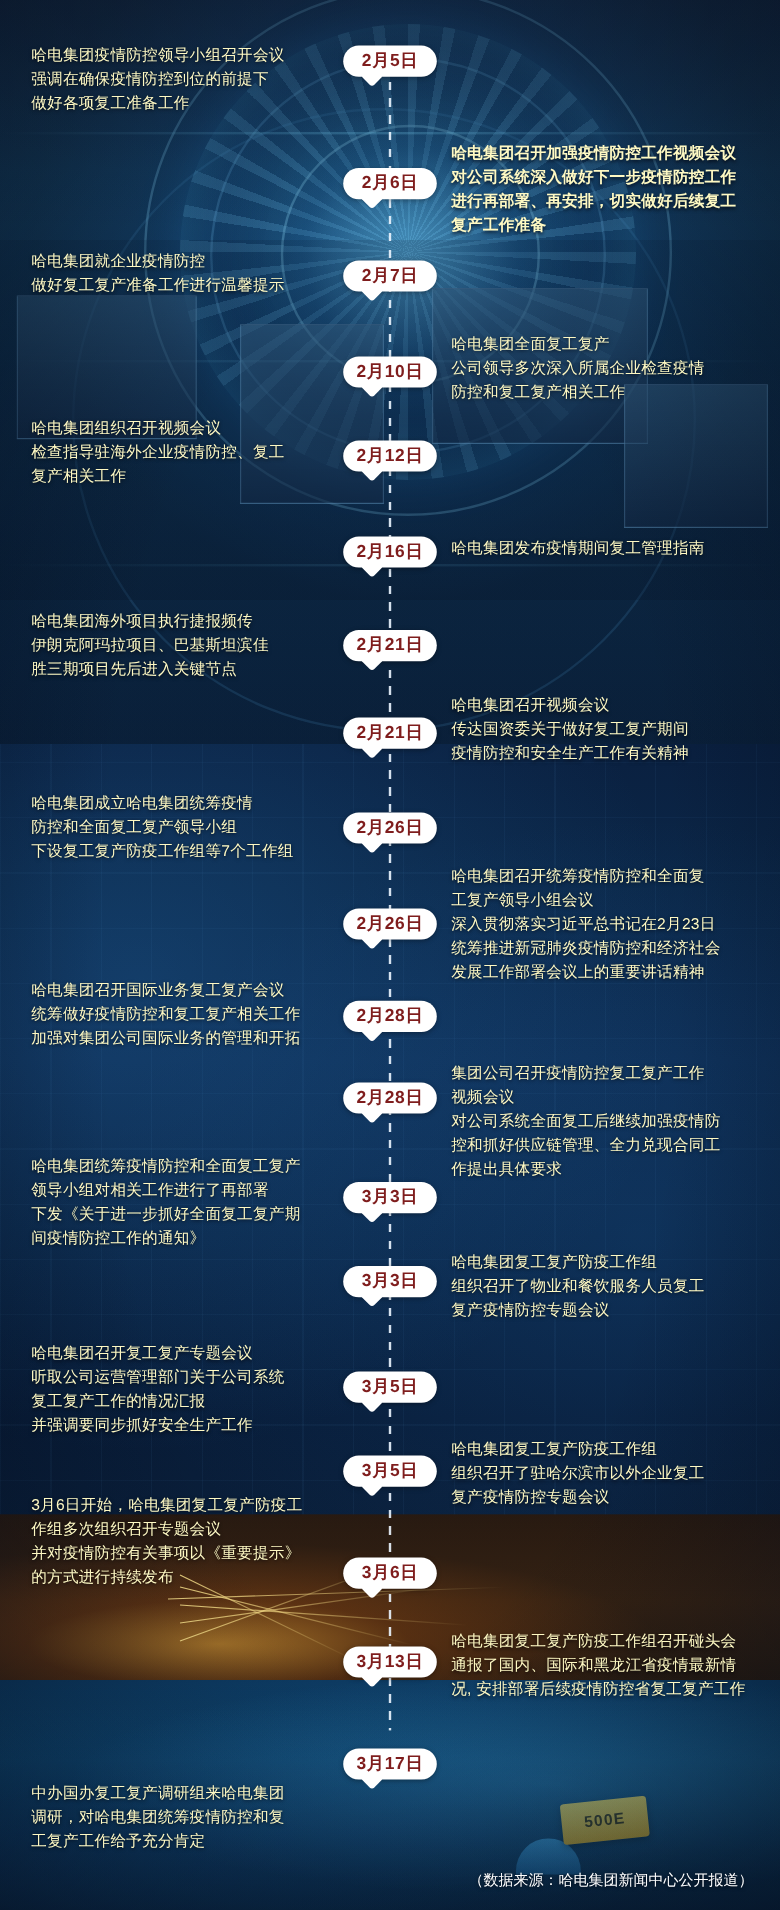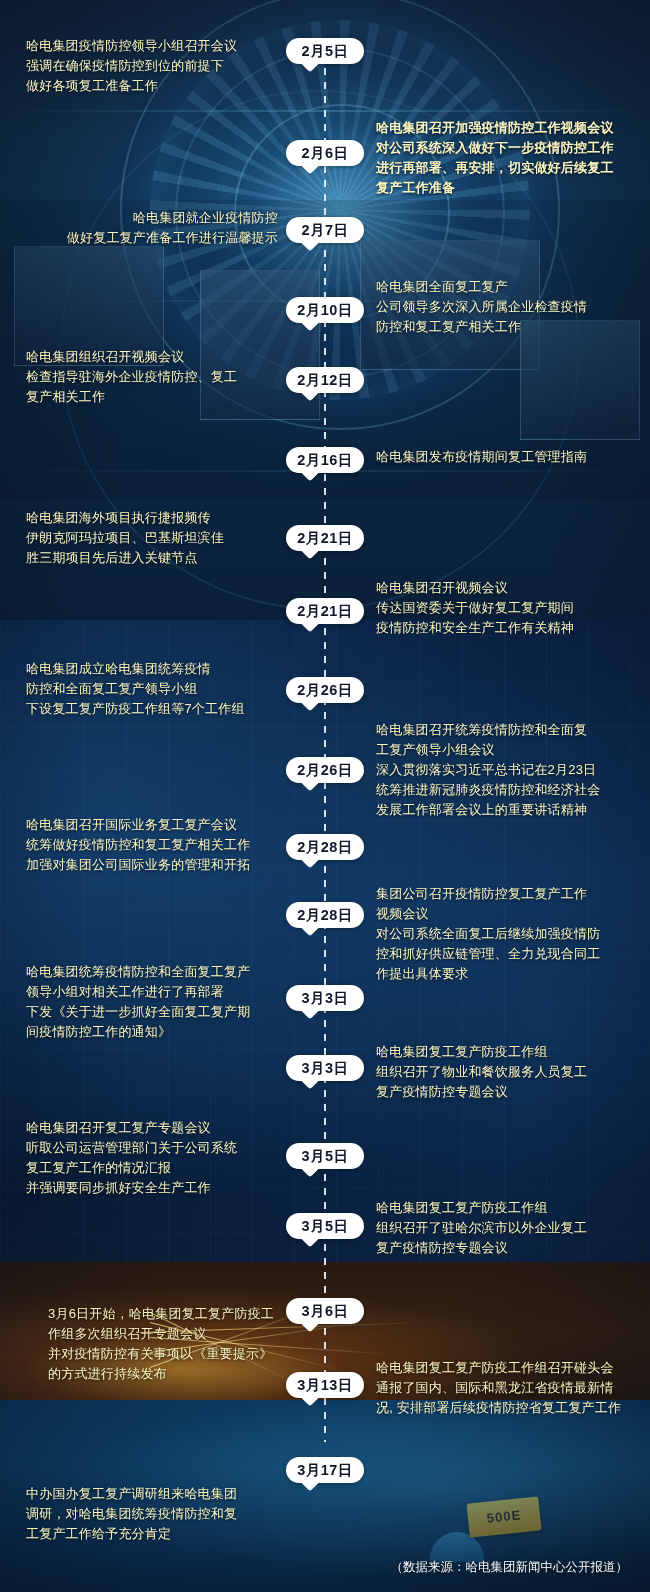--- a/index.html
+++ b/index.html
@@ -179,21 +179,21 @@
       rgba(235,245,255,0.9) 0 7px,
       rgba(235,245,255,0) 7px 14px);
   }
 
   
   .date {
     position: absolute;
     left: 286px;
     width: 78px;
     background: #ffffff;
-    color: #0f172a;
+    color: #7f1d1d;
     font-size: 14.5px;
     font-weight: bold;
     text-align: center;
     line-height: 26px;
     height: 26px;
     border-radius: 13px;
     box-shadow: 0 1px 4px rgba(0,0,0,0.35);
     letter-spacing: .5px;
     white-space: nowrap;
     z-index: 3;
@@ -280,21 +280,21 @@
       <div class="date" style="top: 38px;"><span>2月5日</span><i class="tail"></i></div>
       <div class="txt l" style="top: 36px;">哈电集团疫情防控领导小组召开会议
 强调在确保疫情防控到位的前提下
 做好各项复工准备工作</div>
       <div class="date" style="top: 140px;"><span>2月6日</span><i class="tail"></i></div>
       <div class="txt r" style="top: 118px; font-weight: bold;">哈电集团召开加强疫情防控工作视频会议
 对公司系统深入做好下一步疫情防控工作
 进行再部署、再安排，切实做好后续复工
 复产工作准备</div>
       <div class="date" style="top: 217px;"><span>2月7日</span><i class="tail"></i></div>
-      <div class="txt l" style="top: 208px; text-align: right;">哈电集团就企业疫情防控
+      <div class="txt l" style="top: 208px;">哈电集团就企业疫情防控
 做好复工复产准备工作进行温馨提示</div>
       <div class="date" style="top: 297px;"><span>2月10日</span><i class="tail"></i></div>
       <div class="txt r" style="top: 277px;">哈电集团全面复工复产
 公司领导多次深入所属企业检查疫情
 防控和复工复产相关工作</div>
       <div class="date" style="top: 367px;"><span>2月12日</span><i class="tail"></i></div>
       <div class="txt l" style="top: 347px;">哈电集团组织召开视频会议
 检查指导驻海外企业疫情防控、复工
 复产相关工作</div>
       <div class="date" style="top: 447px;"><span>2月16日</span><i class="tail"></i></div>
@@ -339,21 +339,21 @@
       <div class="date" style="top: 1143px;"><span>3月5日</span><i class="tail"></i></div>
       <div class="txt l" style="top: 1118px;">哈电集团召开复工复产专题会议
 听取公司运营管理部门关于公司系统
 复工复产工作的情况汇报
 并强调要同步抓好安全生产工作</div>
       <div class="date" style="top: 1213px;"><span>3月5日</span><i class="tail"></i></div>
       <div class="txt r" style="top: 1198px;">哈电集团复工复产防疫工作组
 组织召开了驻哈尔滨市以外企业复工
 复产疫情防控专题会议</div>
       <div class="date" style="top: 1298px;"><span>3月6日</span><i class="tail"></i></div>
-      <div class="txt l" style="top: 1304px; margin-left: 22px;">3月6日开始，哈电集团复工复产防疫工
+      <div class="txt l" style="top: 1244px;">3月6日开始，哈电集团复工复产防疫工
 作组多次组织召开专题会议
 并对疫情防控有关事项以《重要提示》
 的方式进行持续发布</div>
       <div class="date" style="top: 1372px;"><span>3月13日</span><i class="tail"></i></div>
       <div class="txt r" style="top: 1358px;">哈电集团复工复产防疫工作组召开碰头会
 通报了国内、国际和黑龙江省疫情最新情
 况, 安排部署后续疫情防控省复工复产工作</div>
       <div class="date" style="top: 1457px;"><span>3月17日</span><i class="tail"></i></div>
       <div class="txt l" style="top: 1440px; margin-top: 44px;">中办国办复工复产调研组来哈电集团
 调研，对哈电集团统筹疫情防控和复

